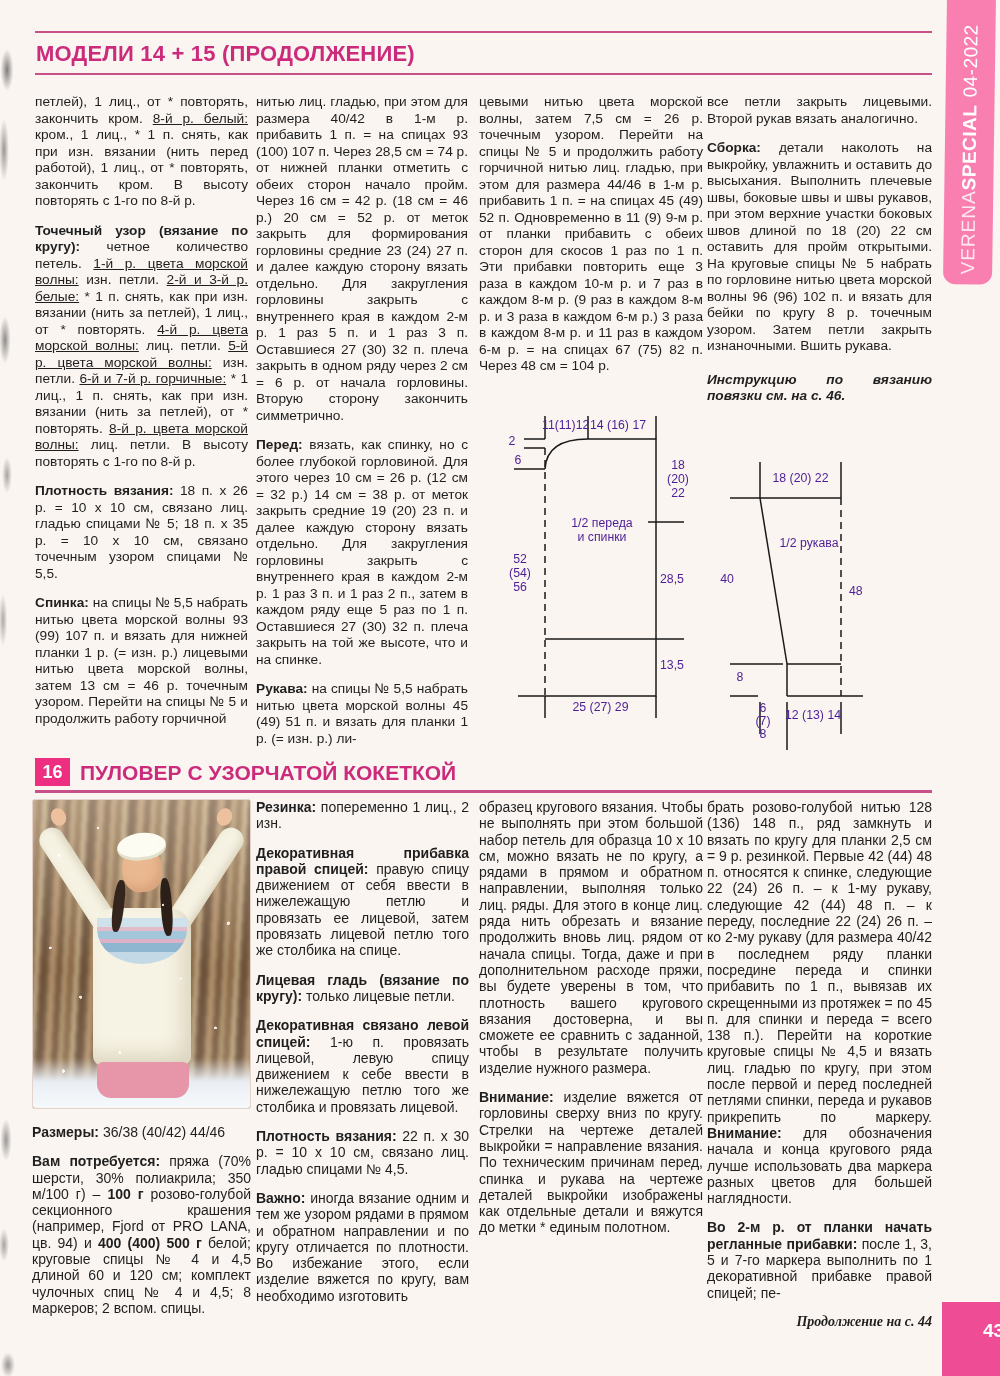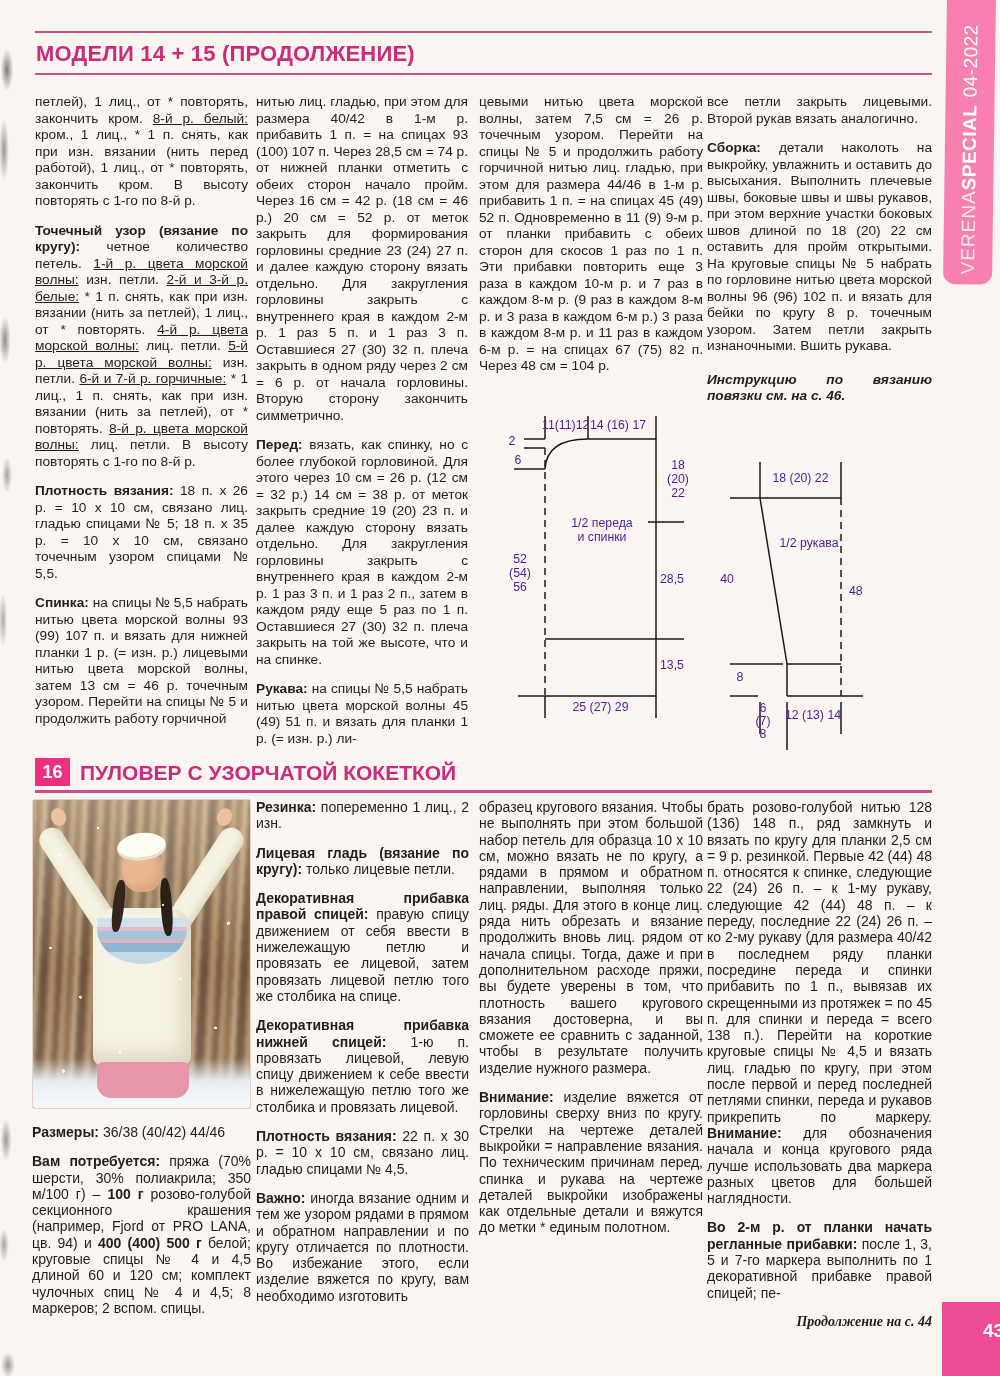--- a/index.html
+++ b/index.html
@@ -224,23 +224,23 @@
       <div class="ph-hair-r"></div>
       <div class="ph-flakes"></div>
     </div>
     <div class="b1text">
       <p><span class="r-b">Размеры:</span><span class="r-n"> 36/38 (40/42) 44/46</span></p>
       <p><span class="r-b">Вам потребуется:</span><span class="r-n"> пряжа (70% шерсти, 30% полиакрила; 350 м/100 г) – </span><span class="r-b">100 г</span><span class="r-n"> розово-голубой секционного крашения (например, Fjord от PRO LANA, цв. 94) и </span><span class="r-b">400 (400) 500 г</span><span class="r-n"> белой; круговые спицы № 4 и 4,5 длиной 60 и 120 см; комплект чулочных спиц № 4 и 4,5; 8 маркеров; 2 вспом. спицы.</span></p>
     </div>
   </div>
   <div class="colB" id="b-c2">
     <p><span class="r-b">Резинка:</span><span class="r-n"> попеременно 1 лиц., 2 изн.</span></p>
+    <p><span class="r-b">Декоративная прибавка правой спицей:</span><span class="r-n"> правую спицу движением от себя ввести в нижележащую петлю и провязать ее лицевой, затем провязать лицевой петлю того же столбика на спице.</span></p>
     <p><span class="r-b">Лицевая гладь (вязание по кругу):</span><span class="r-n"> только лицевые петли.</span></p>
-    <p><span class="r-b">Декоративная прибавка правой спицей:</span><span class="r-n"> правую спицу движением от себя ввести в нижележащую петлю и провязать ее лицевой, затем провязать лицевой петлю того же столбика на спице.</span></p>
-    <p><span class="r-b">Декоративная прибавка нижней спицей:</span><span class="r-n"> 1-ю п. провязать лицевой, левую спицу движением к себе ввести в нижележащую петлю того же столбика и провязать лицевой.</span></p>
+    <p><span class="r-b">Декоративная связано левой спицей:</span><span class="r-n"> 1-ю п. провязать лицевой, левую спицу движением к себе ввести в нижележащую петлю того же столбика и провязать лицевой.</span></p>
     <p><span class="r-b">Плотность вязания:</span><span class="r-n"> 22 п. x 30 р. = 10 x 10 см, связано лиц. гладью спицами № 4,5.</span></p>
     <p><span class="r-b">Важно:</span><span class="r-n"> иногда вязание одним и тем же узором рядами в прямом и обратном направлении и по кругу отличается по плотности. Во избежание этого, если изделие вяжется по кругу, вам необходимо изготовить</span></p>
   </div>
   <div class="colB" id="b-c3">
     <p><span class="r-n">образец кругового вязания. Чтобы не выполнять при этом большой набор петель для образца 10 x 10 см, можно вязать не по кругу, а рядами в прямом и обратном направлении, выполняя только лиц. ряды. Для этого в конце лиц. ряда нить обрезать и вязание продолжить вновь лиц. рядом от начала спицы. Тогда, даже и при дополнительном расходе пряжи, вы будете уверены в том, что плотность вашего кругового вязания достоверна, и вы сможете ее сравнить с заданной, чтобы в результате получить изделие нужного размера.</span></p>
     <p><span class="r-b">Внимание:</span><span class="r-n"> изделие вяжется от горловины сверху вниз по кругу. Стрелки на чертеже деталей выкройки = направление вязания. По техническим причинам перед, спинка и рукава на чертеже деталей выкройки изображены как отдельные детали и вяжутся до метки * единым полотном.</span></p>
   </div>
   <div class="colB" id="b-c4">
     <p><span class="r-n">брать розово-голубой нитью 128 (136) 148 п., ряд замкнуть и вязать по кругу для планки 2,5 см = 9 р. резинкой. Первые 42 (44) 48 п. относятся к спинке, следующие 22 (24) 26 п. – к 1-му рукаву, следующие 42 (44) 48 п. – к переду, последние 22 (24) 26 п. – ко 2-му рукаву (для размера 40/42 в последнем ряду планки посредине переда и спинки прибавить по 1 п., вывязав их скрещенными из протяжек = по 45 п. для спинки и переда = всего 138 п.). Перейти на короткие круговые спицы № 4,5 и вязать лиц. гладью по кругу, при этом после первой и перед последней петлями спинки, переда и рукавов прикрепить по маркеру. </span><span class="r-b">Внимание:</span><span class="r-n"> для обозначения начала и конца кругового ряда лучше использовать два маркера разных цветов для большей наглядности.</span></p>
     <p><span class="r-b">Во 2-м р. от планки начать регланные прибавки:</span><span class="r-n"> после 1, 3, 5 и 7-го маркера выполнить по 1 декоративной прибавке правой спицей; пе-</span></p>

